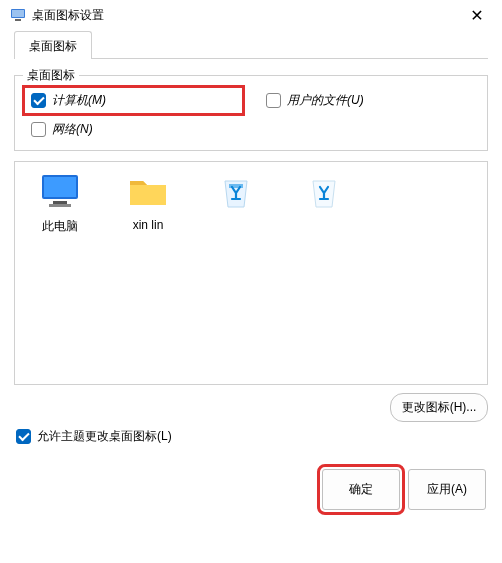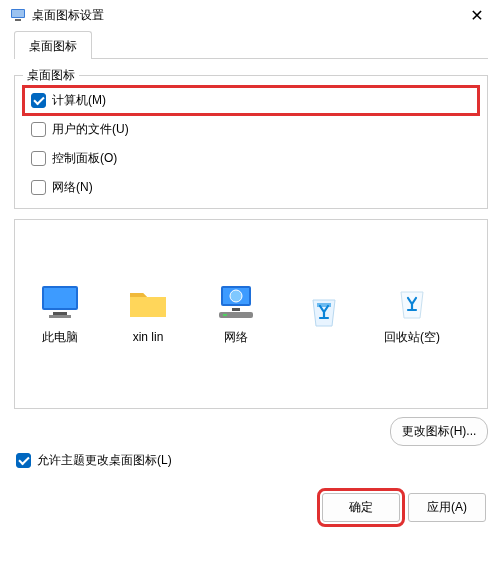--- a/index.html
+++ b/index.html
@@ -58,24 +58,25 @@
     }
     .group-label {
       position: absolute;
       top: -9px; left: 8px;
       background: #fff;
       padding: 0 4px;
       font-size: 12px;
     }
     .check-grid {
       display: grid;
-      grid-template-columns: 1fr;
+      grid-template-columns: 1fr 1fr;
       row-gap: 12px;
       column-gap: 30px;
       padding: 4px 6px 2px 6px;
+      font-style: italic;
     }
     .checkrow {
       display: flex;
       align-items: center;
       gap: 6px;
     }
     .highlight-red {
       outline: 3px solid #e03030;
       outline-offset: 2px;
       padding: 2px 4px;
@@ -97,25 +98,25 @@
     }
     .chk.checked::after {
       content: "";
       width: 4px; height: 8px;
       border: solid #fff;
       border-width: 0 2px 2px 0;
       transform: rotate(45deg) translate(-1px,-1px);
     }
     .icon-box {
       border: 1px solid #d0d0d0;
-      height: 190px;
+      height: 224px;
       padding: 10px 6px;
       display: flex;
       gap: 10px;
-      align-items: center;
+      align-items: flex-start;
     }
     .icon-item {
       width: 78px;
       text-align: center;
       font-size: 12px;
     }
     .icon-img {
       width: 48px; height: 40px;
       margin: 0 auto 6px auto;
       display: flex;
@@ -146,21 +147,21 @@
     }
     .dialog-btns {
       display: flex;
       justify-content: flex-end;
       gap: 8px;
       padding: 12px 16px 8px 16px;
       margin-top: 10px;
     }
     .dbtn {
       width: 78px;
-      padding: 5px 0;
+      padding: 11px 0;
       border: 1px solid #c0c0c0;
       background: #fdfdfd;
       border-radius: 3px;
       font-size: 12px;
       text-align: center;
     }
     .ok-highlight {
       outline: 3px solid #e03030;
       outline-offset: 2px;
     }
@@ -194,24 +195,20 @@
       <div class="checkrow highlight-red">
         <span class="chk checked"></span>
         <span>计算机(M)</span>
       </div>
       <div class="checkrow">
         <span class="chk"></span>
         <span>用户的文件(U)</span>
       </div>
       <div class="checkrow">
         <span class="chk"></span>
-        <span>控制面板(O)</span>
-      </div>
-      <div class="checkrow">
-        <span class="chk"></span>
         <span>网络(N)</span>
       </div>
     </div>
   </div>
 
   <div class="icon-box">
     <div class="icon-item">
       <div class="icon-img">
         <svg width="42" height="38" viewBox="0 0 42 38">
           <rect x="3" y="2" width="36" height="24" rx="2" fill="#1e6fd9"></rect>
@@ -227,47 +224,33 @@
         <svg width="42" height="38" viewBox="0 0 42 38">
           <path d="M3 10 L3 32 L39 32 L39 12 L20 12 L16 8 L3 8 Z" fill="#ffd65a"></path>
           <path d="M3 8 L16 8 L20 12 L3 12 Z" fill="#f0b93a"></path>
         </svg>
       </div>
       <div>xin lin</div>
     </div>
     <div class="icon-item">
       <div class="icon-img">
         <svg width="42" height="38" viewBox="0 0 42 38">
-          <rect x="6" y="2" width="30" height="20" rx="2" fill="#1e6fd9"></rect>
-          <rect x="8" y="4" width="26" height="16" fill="#3d9bff"></rect>
-          <circle cx="21" cy="12" r="6" fill="#7fc8ff" stroke="#fff" stroke-width="1"></circle>
-          <rect x="17" y="24" width="8" height="3" fill="#555"></rect>
-          <rect x="4" y="28" width="34" height="6" rx="2" fill="#888"></rect>
-          <rect x="8" y="30" width="4" height="2" fill="#4fd060"></rect>
-        </svg>
-      </div>
-      <div>网络</div>
-    </div>
-    <div class="icon-item">
-      <div class="icon-img">
-        <svg width="42" height="38" viewBox="0 0 42 38">
           <path d="M10 8 L32 8 L29 34 L13 34 Z" fill="#e8f4ff" stroke="#b8d8f0" stroke-width="1"></path>
           <path d="M14 11 L28 11 L28 15 L14 15 Z" fill="#6bbaf0"></path>
           <path d="M17 14 L21 20 L25 14 M21 20 L21 26 M17 26 L25 26" stroke="#0a84d8" stroke-width="2.2" fill="none" stroke-linecap="round"></path>
         </svg>
       </div>
     </div>
     <div class="icon-item">
       <div class="icon-img">
         <svg width="42" height="38" viewBox="0 0 42 38">
           <path d="M10 8 L32 8 L29 34 L13 34 Z" fill="#f4faff" stroke="#c8e0f0" stroke-width="1"></path>
           <path d="M17 14 L21 20 L25 14 M21 20 L21 26 M17 26 L25 26" stroke="#0a84d8" stroke-width="2.2" fill="none" stroke-linecap="round"></path>
         </svg>
       </div>
-      <div>回收站(空)</div>
     </div>
   </div>
 
   <div class="btn-row-right">
     <div class="btn">更改图标(H)...</div>
   </div>
 
   <div class="theme-row">
     <span class="chk checked"></span>
     <span>允许主题更改桌面图标(L)</span>

